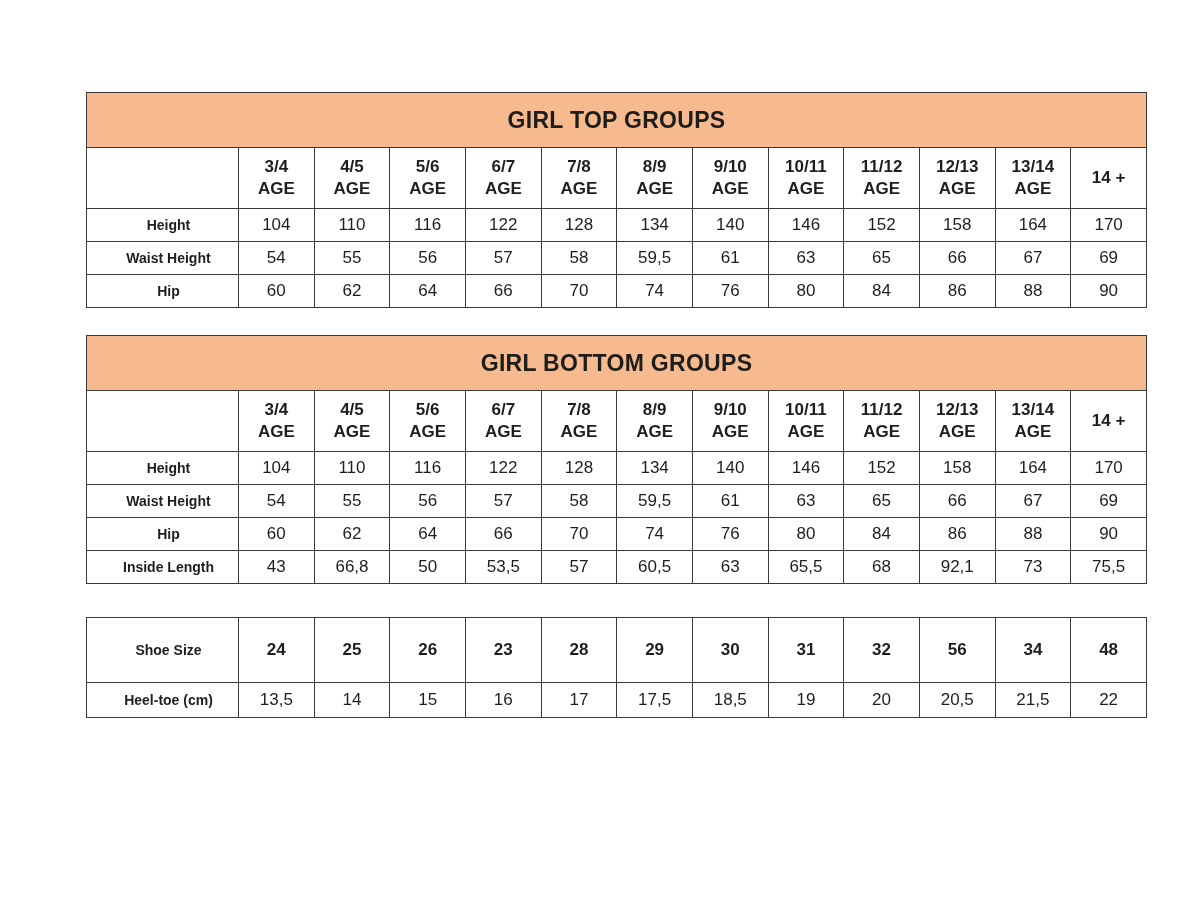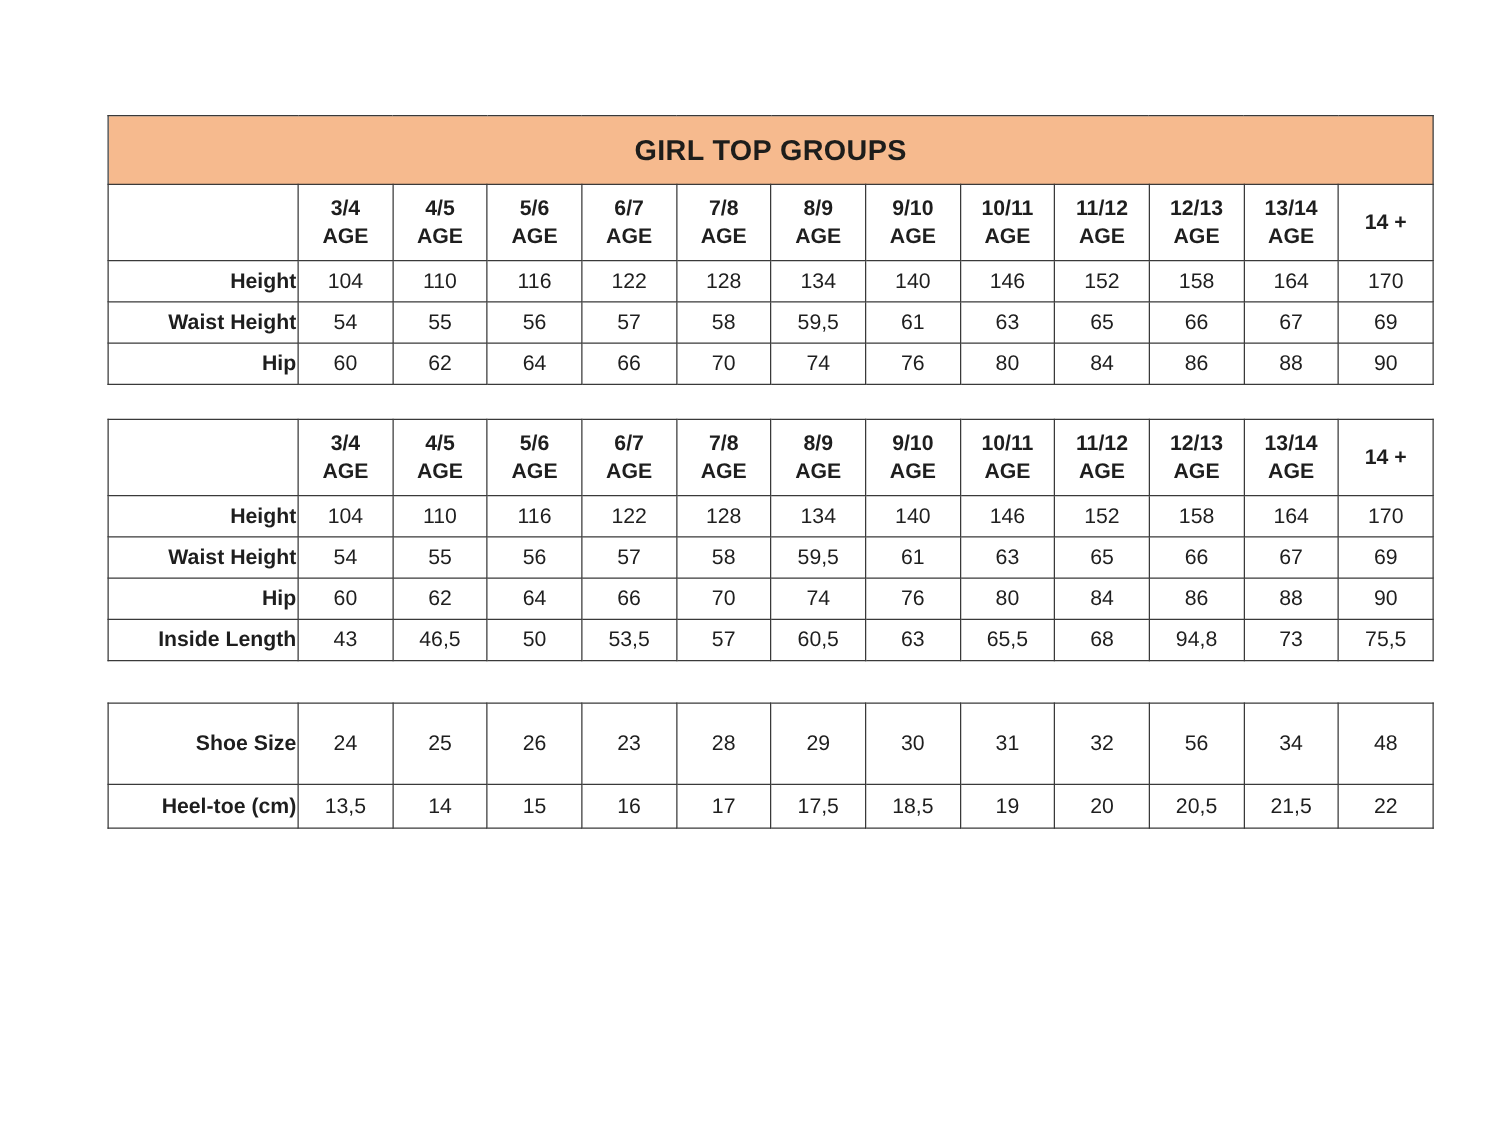--- a/index.html
+++ b/index.html
@@ -44,37 +44,37 @@
   }
   td.age-cell {
     height: 61px;
     text-align: center;
     vertical-align: middle;
     font-weight: bold;
     font-size: 17px;
     line-height: 1.3;
   }
   td.label-cell {
-    text-align: right;
+    text-align: center;
     padding-left: 13px;
     font-weight: bold;
-    font-size: 17px;
+    font-size: 14px;
     vertical-align: middle;
   }
   td.value-cell {
     text-align: center;
     vertical-align: middle;
     font-size: 17px;
     height: 33px;
   }
   td.corner-cell {
     height: 61px;
   }
   tr.bold-values-row td.value-cell {
-    font-weight: normal;
+    font-weight: bold;
     height: 65px;
   }
   tr.last-shoe-row td.value-cell,
   tr.last-shoe-row td.label-cell {
     height: 35px;
   }
   .age-line { display: block; }
 </style>
 </head>
 <body>
@@ -209,20 +209,23 @@
         <col>
         <col>
         <col>
         <col>
         <col>
         <col>
         <col>
       </colgroup>
       <tbody>
         <tr>
+          <td colspan="13" class="title-cell">GIRL BOTTOM GROUPS</td>
+        </tr>
+        <tr>
           <td class="label-cell corner-cell"></td>
           <td class="age-cell">
             <span class="age-line">3/4</span>
             <span class="age-line">AGE</span>
           </td>
           <td class="age-cell">
             <span class="age-line">4/5</span>
             <span class="age-line">AGE</span>
           </td>
           <td class="age-cell">
@@ -307,29 +310,29 @@
           <td class="value-cell">76</td>
           <td class="value-cell">80</td>
           <td class="value-cell">84</td>
           <td class="value-cell">86</td>
           <td class="value-cell">88</td>
           <td class="value-cell">90</td>
         </tr>
         <tr>
           <td class="label-cell">Inside Length</td>
           <td class="value-cell">43</td>
-          <td class="value-cell">46,5</td>
+          <td class="value-cell">66,8</td>
           <td class="value-cell">50</td>
           <td class="value-cell">53,5</td>
           <td class="value-cell">57</td>
           <td class="value-cell">60,5</td>
           <td class="value-cell">63</td>
           <td class="value-cell">65,5</td>
           <td class="value-cell">68</td>
-          <td class="value-cell">94,8</td>
+          <td class="value-cell">92,1</td>
           <td class="value-cell">73</td>
           <td class="value-cell">75,5</td>
         </tr>
       </tbody>
     </table>
     <table class="size-table t3">
       <colgroup>
         <col style="width: 152px;">
         <col>
         <col>

